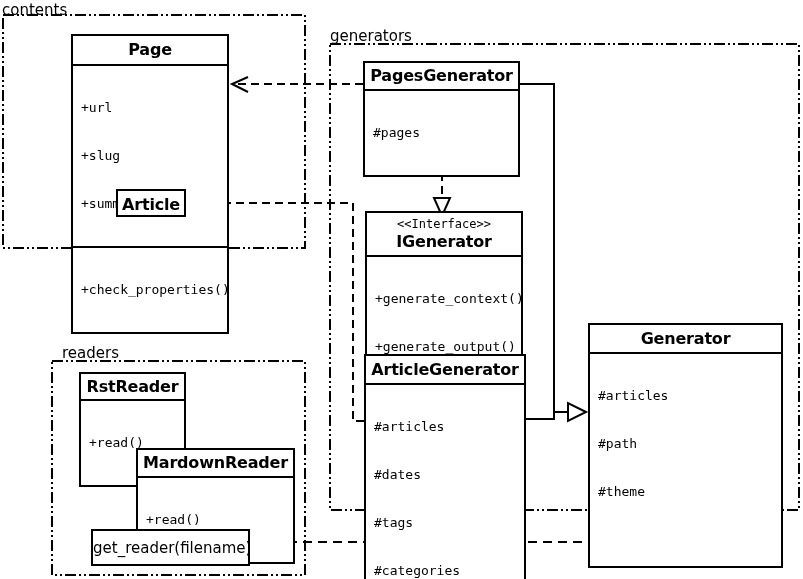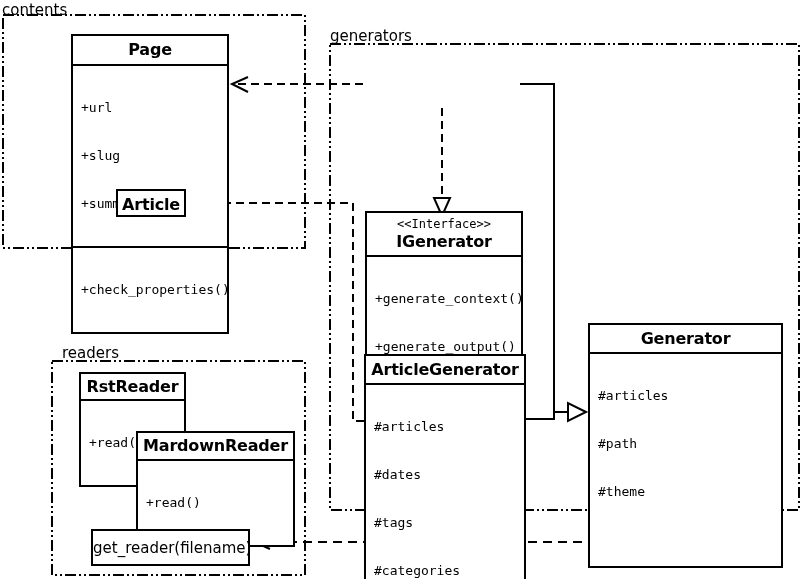--- a/index.html
+++ b/index.html
@@ -89,20 +89,26 @@
     </div>
     <div class="uml-sect">
       <div>+check_properties()</div>
     </div>
   </div>
 
   <div class="uml-class" style="left:116px;top:189px;width:70px;height:28px;">
     <div class="uml-title" style="height:24px;">Article</div>
   </div>
 
+  <div class="uml-class" style="left:363px;top:61px;width:157px;">
+    <div class="uml-title" style="height:22px;">PagesGenerator</div>
+    <div class="uml-sect">
+      <div>#pages</div>
+    </div>
+  </div>
 
   <div class="uml-class" style="left:365px;top:211px;width:158px;">
     <div class="uml-title" style="height:38px;">
       <div class="uml-stereo">&lt;&lt;Interface&gt;&gt;</div>
       <div>IGenerator</div>
     </div>
     <div class="uml-sect">
       <div>+generate_context()</div>
       <div>+generate_output()</div>
     </div>
@@ -131,21 +137,21 @@
 
   </div>
 
   <div class="uml-class" style="left:79px;top:372px;width:107px;">
     <div class="uml-title" style="height:21px;">RstReader</div>
     <div class="uml-sect">
       <div>+read()</div>
     </div>
   </div>
 
-  <div class="uml-class" style="left:136px;top:431px;width:159px;">
+  <div class="uml-class" style="left:136px;top:448px;width:159px;">
     <div class="uml-title" style="height:22px;">MardownReader</div>
     <div class="uml-sect">
       <div>+read()</div>
     </div>
   </div>
 
   <div class="plain-box" style="left:91px;top:523px;width:159px;height:37px;">
     <span>get_reader(filename)</span>
   </div>
 

